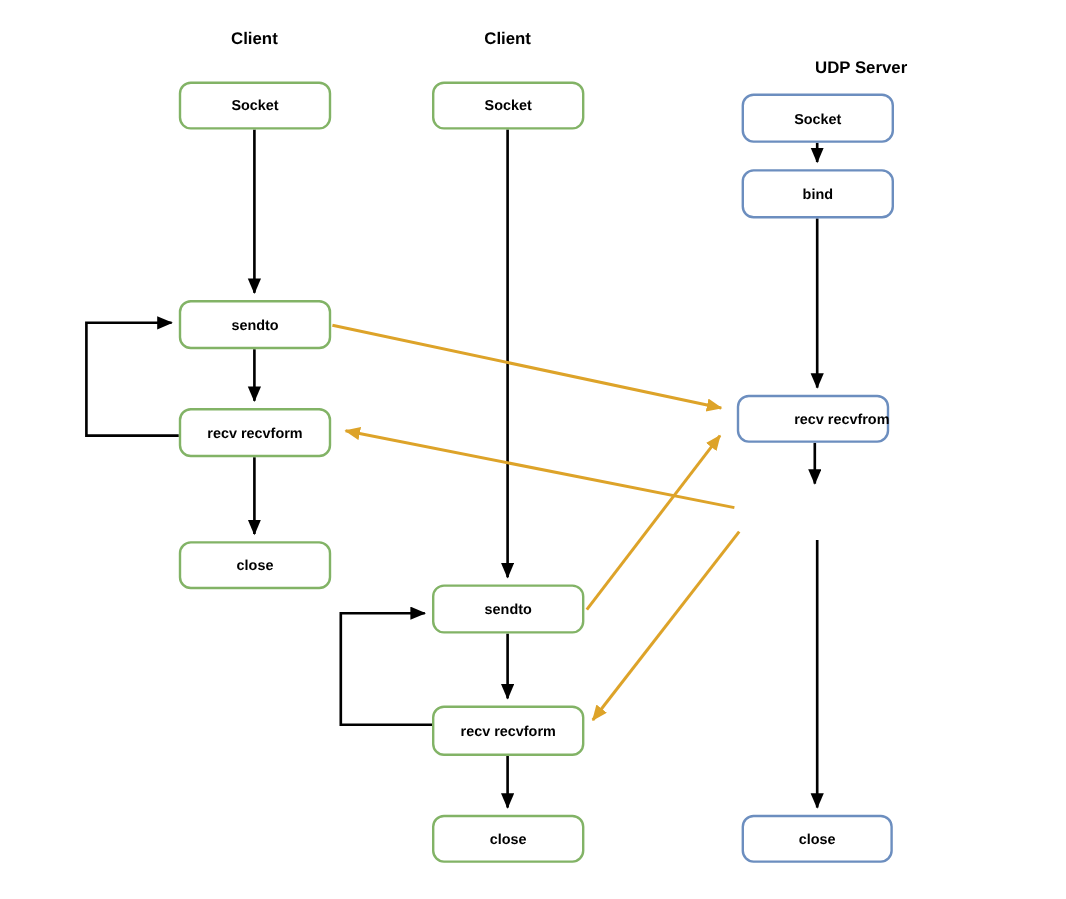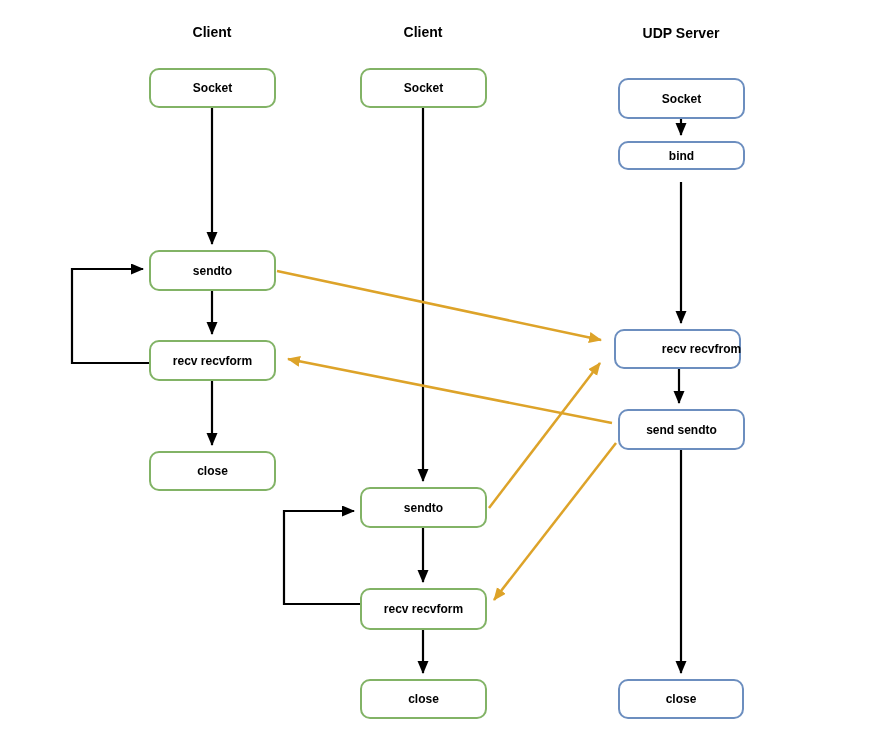--- a/index.html
+++ b/index.html
@@ -80,32 +80,31 @@
     <line class="flow" x1="681" y1="450" x2="681" y2="673" marker-end="url(#mb)"></line>
 
     <line class="msg" x1="277" y1="271" x2="601" y2="340" marker-end="url(#mo)"></line>
     <line class="msg" x1="612" y1="423" x2="288" y2="359" marker-end="url(#mo)"></line>
     <line class="msg" x1="489" y1="508" x2="600" y2="363" marker-end="url(#mo)"></line>
     <line class="msg" x1="616" y1="443" x2="494" y2="600" marker-end="url(#mo)"></line>
   </svg>
 
   <div class="col-title" style="left:137px;top:24px;">Client</div>
   <div class="col-title" style="left:348px;top:24px;">Client</div>
-  <div class="col-title" style="left:606px;top:25px;">UDP Server</div>
+  <div class="col-title" style="left:606px;top:48px;text-align:right;">UDP Server</div>
 
   <div class="node green" style="left:149px;top:68px;width:127px;height:40px;">Socket</div>
   <div class="node green" style="left:149px;top:250px;width:127px;height:41px;">sendto</div>
   <div class="node green" style="left:149px;top:340px;width:127px;height:41px;">recv recvform</div>
   <div class="node green" style="left:149px;top:451px;width:127px;height:40px;">close</div>
 
   <div class="node green" style="left:360px;top:68px;width:127px;height:40px;">Socket</div>
   <div class="node green" style="left:360px;top:487px;width:127px;height:41px;">sendto</div>
   <div class="node green" style="left:360px;top:588px;width:127px;height:42px;">recv recvform</div>
   <div class="node green" style="left:360px;top:679px;width:127px;height:40px;">close</div>
 
   <div class="node blue" style="left:618px;top:78px;width:127px;height:41px;">Socket</div>
-  <div class="node blue" style="left:618px;top:141px;width:127px;height:29px;">bind</div>
+  <div class="node blue" style="left:618px;top:141px;width:127px;height:41px;">bind</div>
   <div class="node blue" style="left:614px;top:329px;width:127px;height:40px;padding-left:48px;">recv recvfrom</div>
-  <div class="node blue" style="left:618px;top:409px;width:127px;height:41px;">send sendto</div>
   <div class="node blue" style="left:618px;top:679px;width:126px;height:40px;">close</div>
 
 
 </div>
 
 </body></html>

